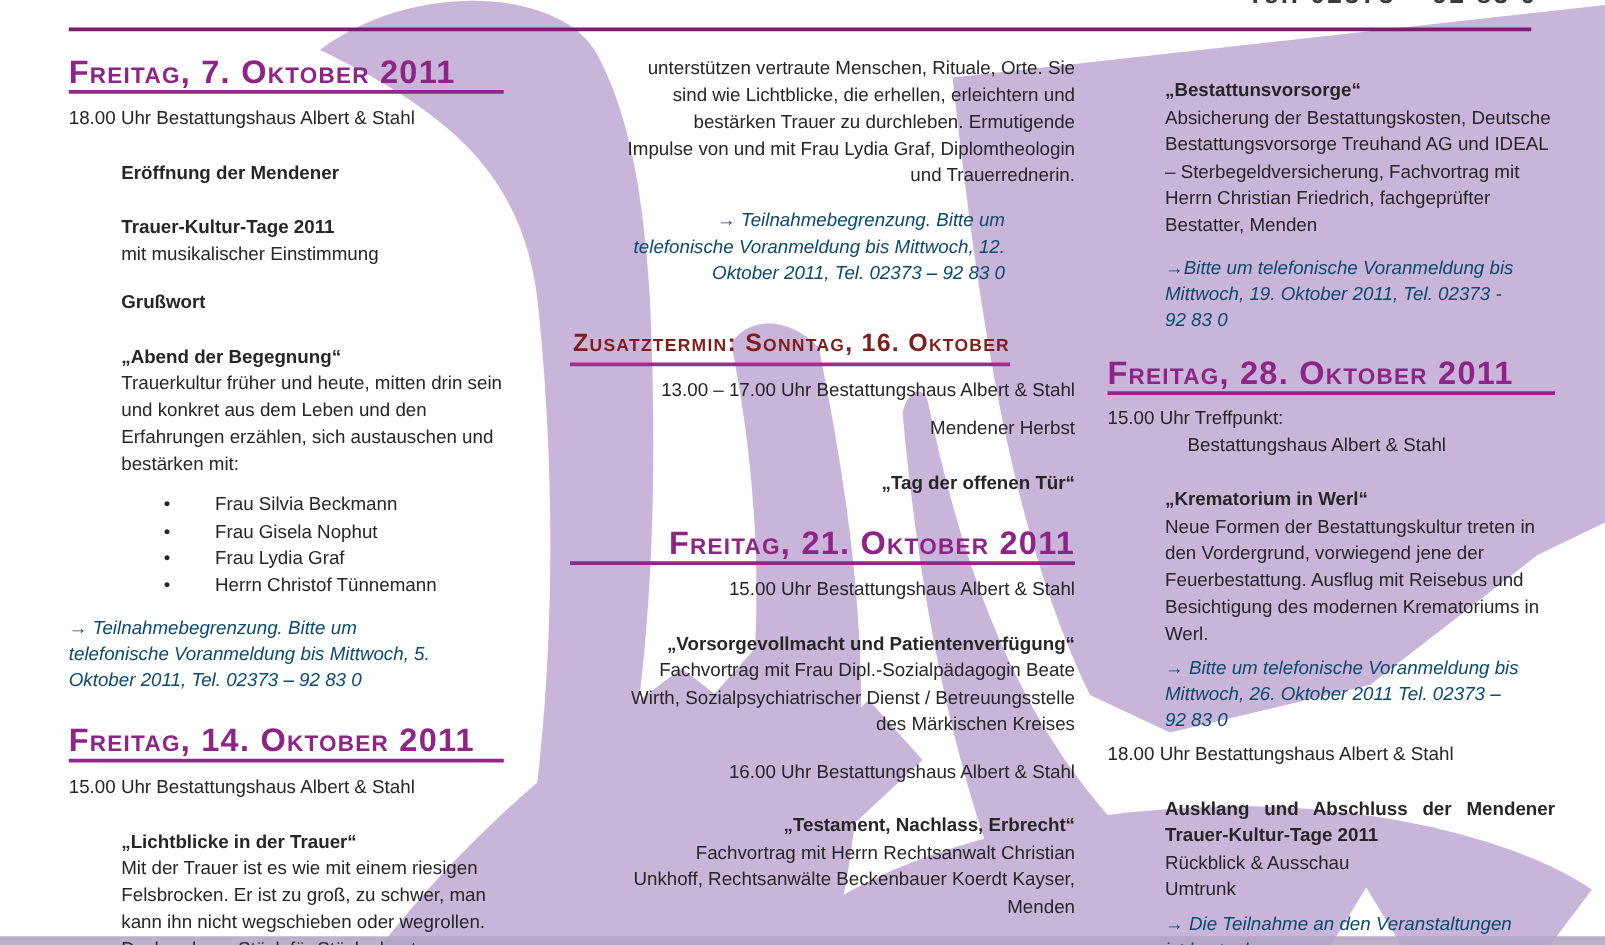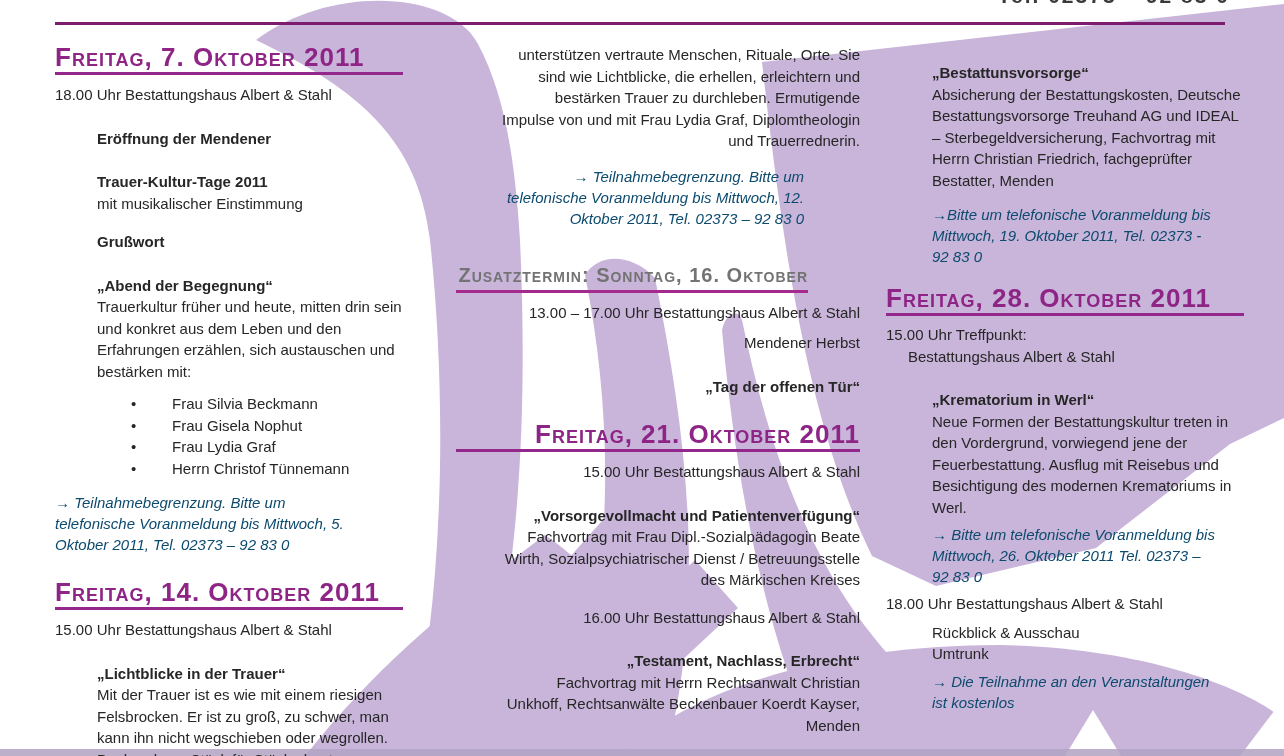--- a/index.html
+++ b/index.html
@@ -9,39 +9,39 @@
   .top-rule{position:absolute;left:55px;top:22px;width:1170px;height:3px;background:#7d1b6e;}
   .cutoff{position:absolute;right:54px;top:0;height:9px;overflow:hidden;}
   .cutoff span{display:block;margin-top:-16px;font-weight:bold;font-size:21px;letter-spacing:2px;color:#3a3a3a;}
   .col{position:absolute;font-size:15px;line-height:21.5px;}
   .c1{left:55px;top:42px;width:348px;}
   .c2{left:456px;top:44px;width:404px;text-align:right;}
   .c3{left:886px;top:40px;width:358px;}
   .h{font-weight:bold;font-variant:small-caps;font-size:26px;line-height:30px;letter-spacing:1px;
      color:#8e2586;border-bottom:3px solid #93278c;padding-bottom:0;}
   .sh{font-weight:bold;font-variant:small-caps;font-size:20px;line-height:24px;letter-spacing:1px;
-     color:#737373;border-bottom:3px solid #a62a8e;padding-bottom:3px;width:352px;}
+     color:#7f1d1d;border-bottom:3px solid #a62a8e;padding-bottom:3px;width:352px;}
   .b{font-weight:bold;margin-top:22px;}
   .time{margin-top:9px;}
   .block{margin-left:42px;}
   .c2 .block{margin-left:44px;}
   .c3 .block{margin-left:46px;}
   .note{font-style:italic;margin-top:12px;line-height:21px;color:#0c4a6e;}
   .c1 .note{margin-left:0;max-width:300px;}
   .c2 .note{margin-left:44px;max-width:304px;}
   .c3 .note{margin-left:46px;max-width:288px;}
   p{margin:0;}
   ul.speakers{list-style:none;margin:11px 0 13px 42px;padding:0;}
   ul.speakers li{position:relative;padding-left:75px;}
   ul.speakers li::before{content:"\2022";position:absolute;left:34px;top:0;}
   .mt6{margin-top:6px}.mt7{margin-top:7px}.mt8{margin-top:8px}.mt9{margin-top:9px}.mt10{margin-top:10px}.mt13{margin-top:13px}.mt14{margin-top:14px}
   .mt16{margin-top:16px}.mt17{margin-top:17px}.mt19{margin-top:19px}
   .mt22{margin-top:22px}.mt34{margin-top:34px}
   .justify{text-align:justify;}
-  .indent2{margin-left:22px;}
+  .indent2{margin-left:64px;}
 </style>
 </head>
 <body>
 
 <div class="page">
 
   <svg class="bg" viewBox="0 0 1284 756" xmlns="http://www.w3.org/2000/svg">
     <g fill="#c9b4da" stroke="none">
 
       <path d="M 256 40 C 330 -16 450 -10 478 44 C 505 95 515 160 520 240 C 528 420 520 600 470 756 L 408 756 C 448 580 445 380 430 240 C 418 140 360 90 256 40 Z"></path>
@@ -132,19 +132,20 @@
     <div class="h mt16">Freitag, 28. Oktober 2011</div>
     <p class="time mt8">15.00 Uhr Treffpunkt:</p>
     <p class="indent2">Bestattungshaus Albert &amp; Stahl</p>
     <div class="block mt7">
       <p class="b">„Krematorium in Werl“</p>
       <p>Neue Formen der Bestattungskultur treten in den Vordergrund, vorwiegend jene der Feuerbestattung. Ausflug mit Reisebus und Besichtigung des modernen Krematoriums in Werl.</p>
     </div>
     <p class="note mt6">→ Bitte um telefonische Voranmeldung bis Mittwoch, 26. Oktober 2011 Tel. 02373 – 92 83 0</p>
     <p class="time mt6">18.00 Uhr Bestattungshaus Albert &amp; Stahl</p>
     <div class="block mt7">
+      <p class="b justify">Ausklang und Abschluss der Mendener Trauer-Kultur-Tage 2011</p>
       <p>Rückblick &amp; Ausschau</p>
       <p>Umtrunk</p>
     </div>
     <p class="note mt6">→ Die Teilnahme an den Veranstaltungen ist kostenlos</p>
   </div>
 
 </div>
 
 </body></html>

